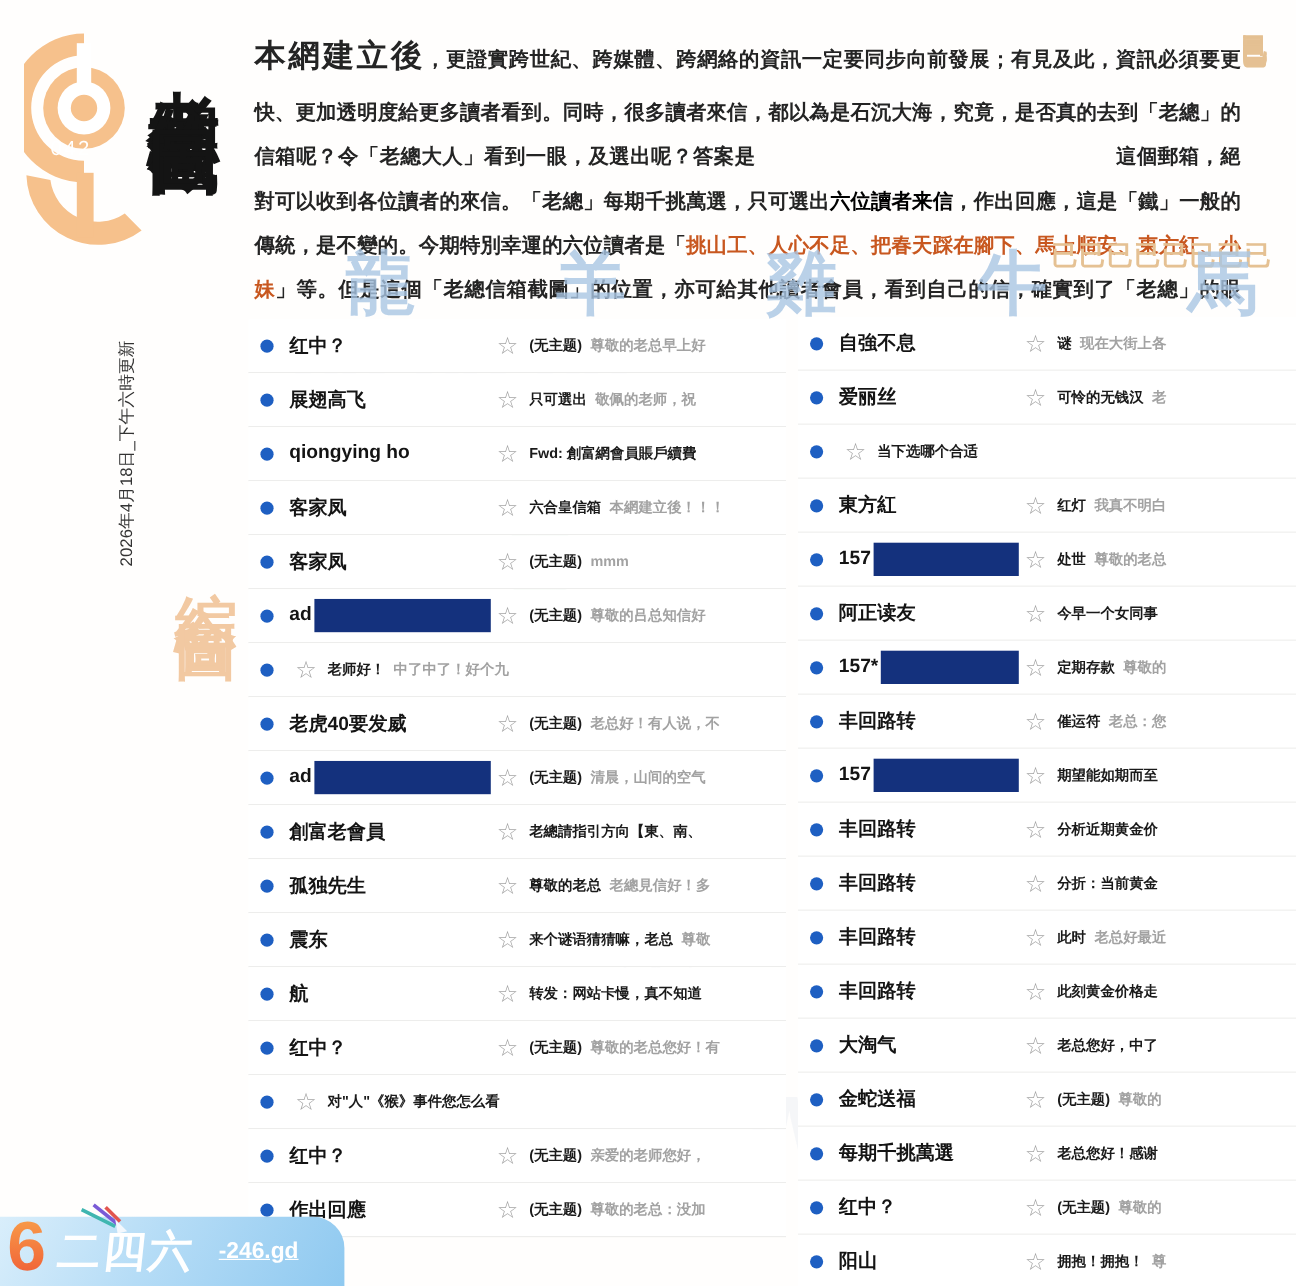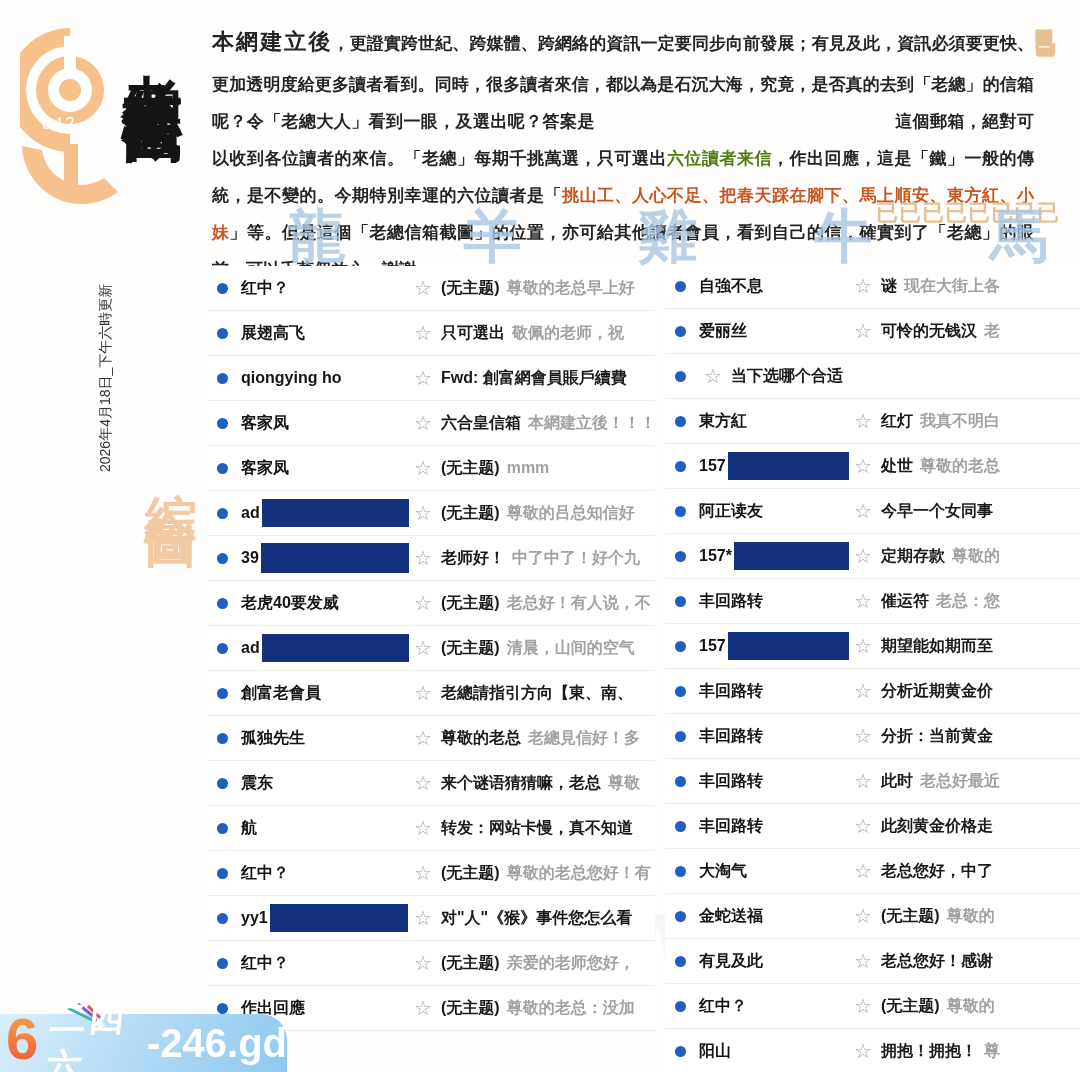--- a/index.html
+++ b/index.html
@@ -17,22 +17,22 @@
           writing-mode:vertical-rl;text-orientation:upright;
           font-family:"DejaVu Serif","Liberation Serif",serif;
           font-size:52px;font-weight:bold;color:#f2c9a2;letter-spacing:14px;}
   .vdate{position:absolute;left:97px;top:472px;width:222px;
          transform:rotate(-90deg);transform-origin:left top;
          font-size:14px;color:#333;white-space:nowrap;}
 
   
   .intro{position:absolute;left:212px;top:18px;width:822px;
          font-size:17px;font-weight:bold;color:#242424;line-height:2.18;text-align:justify;}
-  .seg-lead{font-size:22px;letter-spacing:2px;}
-  .seg-pink{color:#4d7c0f;font-family:Liberation Serif, serif;}
+  .seg-lead{font-size:26px;letter-spacing:2px;}
+  .seg-pink{color:#000000;font-family:Liberation Serif, serif;}
   .seg-red{color:#c8571f;}
   .seg-gap{display:inline-block;width:300px;}
 
   
   .meander-v{position:absolute;left:1034px;top:12px;height:205px;overflow:hidden;
              writing-mode:vertical-rl;font-size:22px;line-height:1;color:#e5c193;letter-spacing:1px;font-weight:bold;}
   .meander-h{position:absolute;left:876px;top:198px;width:204px;overflow:hidden;white-space:nowrap;
              font-size:22px;color:#e5c193;letter-spacing:1px;font-weight:bold;}
 
   
@@ -57,33 +57,33 @@
   .col-left{left:207px;top:266px;width:448px;}
   .col-right{left:665px;top:264px;width:415px;}
   .mrow{display:flex;align-items:center;height:44px;border-bottom:1px solid #ededec;
         background:#fff;overflow:hidden;flex:none;}
   .dot{flex:none;width:11px;height:11px;border-radius:50%;background:#1e5fc2;margin:0 13px 0 10px;}
   .sender{flex:none;width:168px;display:flex;align-items:center;overflow:hidden;
           font-weight:bold;font-size:16px;color:#141414;white-space:nowrap;}
   .col-right .sender{width:150px;}
   .redact{display:inline-block;background:#14317d;margin-left:2px;flex:none;}
   .star{flex:none;width:28px;font-size:20px;color:#a5a5a5;text-align:center;margin-right:4px;}
-  .subj{flex:1;font-size:16px;color:#1a1a1a;white-space:nowrap;overflow:hidden;font-weight:bold;}
+  .subj{flex:1;font-size:12px;color:#1a1a1a;white-space:nowrap;overflow:hidden;font-weight:bold;}
   .subj .prev{color:#a2a2a2;margin-left:7px;}
 
   
   .footer-logo{position:absolute;left:0;top:1014px;width:287px;height:58px;
                background:linear-gradient(120deg,#d9eefb 0%,#b5dcf6 45%,#8fc9f0 100%);
                border-radius:0 26px 0 0;display:flex;align-items:center;overflow:visible;}
   .fl-six{position:relative;margin-left:6px;font-size:58px;font-weight:bold;line-height:1;
           background:linear-gradient(180deg,#f9a24b,#ef5a35);
           -webkit-background-clip:text;background-clip:text;color:transparent;transform:translateY(-4px);}
   .fl-name{margin-left:10px;font-family:"DejaVu Serif","Liberation Serif",serif;
            font-size:36px;font-weight:bold;color:#ffffff;letter-spacing:2px;transform:skewX(-6deg);}
-  .fl-domain{margin-left:4px;font-size:40px;font-weight:bold;color:#ffffff;}
+  .fl-domain{margin-left:20px;font-size:19px;font-weight:bold;color:#ffffff;text-decoration:underline;}
   .shuttle{position:absolute;left:62px;top:-12px;}
 </style>
 </head>
 <body>
 
 <div class="page">
 
   <div class="emblem">
     <svg width="100" height="190" viewBox="0 0 100 190">
       <g fill="#f6c18c">
@@ -159,21 +159,20 @@
           <span class="subj"><b>(无主题)</b><span class="prev">mmm</span></span>
         </div>
         <div class="mrow">
           <span class="dot"></span>
           <span class="sender">ad<span class="redact" style="width: 150px; height: 28px;"></span></span>
           <span class="star">☆</span>
           <span class="subj"><b>(无主题)</b><span class="prev">尊敬的吕总知信好</span></span>
         </div>
         <div class="mrow">
           <span class="dot"></span>
-          <span class="sender">39<span class="redact" style="width: 170px; height: 30px;"></span></span>
           <span class="star">☆</span>
           <span class="subj"><b>老师好！</b><span class="prev">中了中了！好个九</span></span>
         </div>
         <div class="mrow">
           <span class="dot"></span>
           <span class="sender">老虎40要发威</span>
           <span class="star">☆</span>
           <span class="subj"><b>(无主题)</b><span class="prev">老总好！有人说，不</span></span>
         </div>
         <div class="mrow">
@@ -207,21 +206,20 @@
           <span class="subj"><b>转发：网站卡慢，真不知道</b></span>
         </div>
         <div class="mrow">
           <span class="dot"></span>
           <span class="sender">红中？</span>
           <span class="star">☆</span>
           <span class="subj"><b>(无主题)</b><span class="prev">尊敬的老总您好！有</span></span>
         </div>
         <div class="mrow">
           <span class="dot"></span>
-          <span class="sender">yy1<span class="redact" style="width: 138px; height: 28px;"></span></span>
           <span class="star">☆</span>
           <span class="subj"><b>对"人"《猴》事件您怎么看</b></span>
         </div>
         <div class="mrow">
           <span class="dot"></span>
           <span class="sender">红中？</span>
           <span class="star">☆</span>
           <span class="subj"><b>(无主题)</b><span class="prev">亲爱的老师您好，</span></span>
         </div>
         <div class="mrow">
@@ -316,21 +314,21 @@
           <span class="subj"><b>老总您好，中了</b></span>
         </div>
         <div class="mrow">
           <span class="dot"></span>
           <span class="sender">金蛇送福</span>
           <span class="star">☆</span>
           <span class="subj"><b>(无主题)</b><span class="prev">尊敬的</span></span>
         </div>
         <div class="mrow">
           <span class="dot"></span>
-          <span class="sender">有見及此</span>
+          <span class="sender">每期千挑萬選</span>
           <span class="star">☆</span>
           <span class="subj"><b>老总您好！感谢</b></span>
         </div>
         <div class="mrow">
           <span class="dot"></span>
           <span class="sender">红中？</span>
           <span class="star">☆</span>
           <span class="subj"><b>(无主题)</b><span class="prev">尊敬的</span></span>
         </div>
         <div class="mrow">

